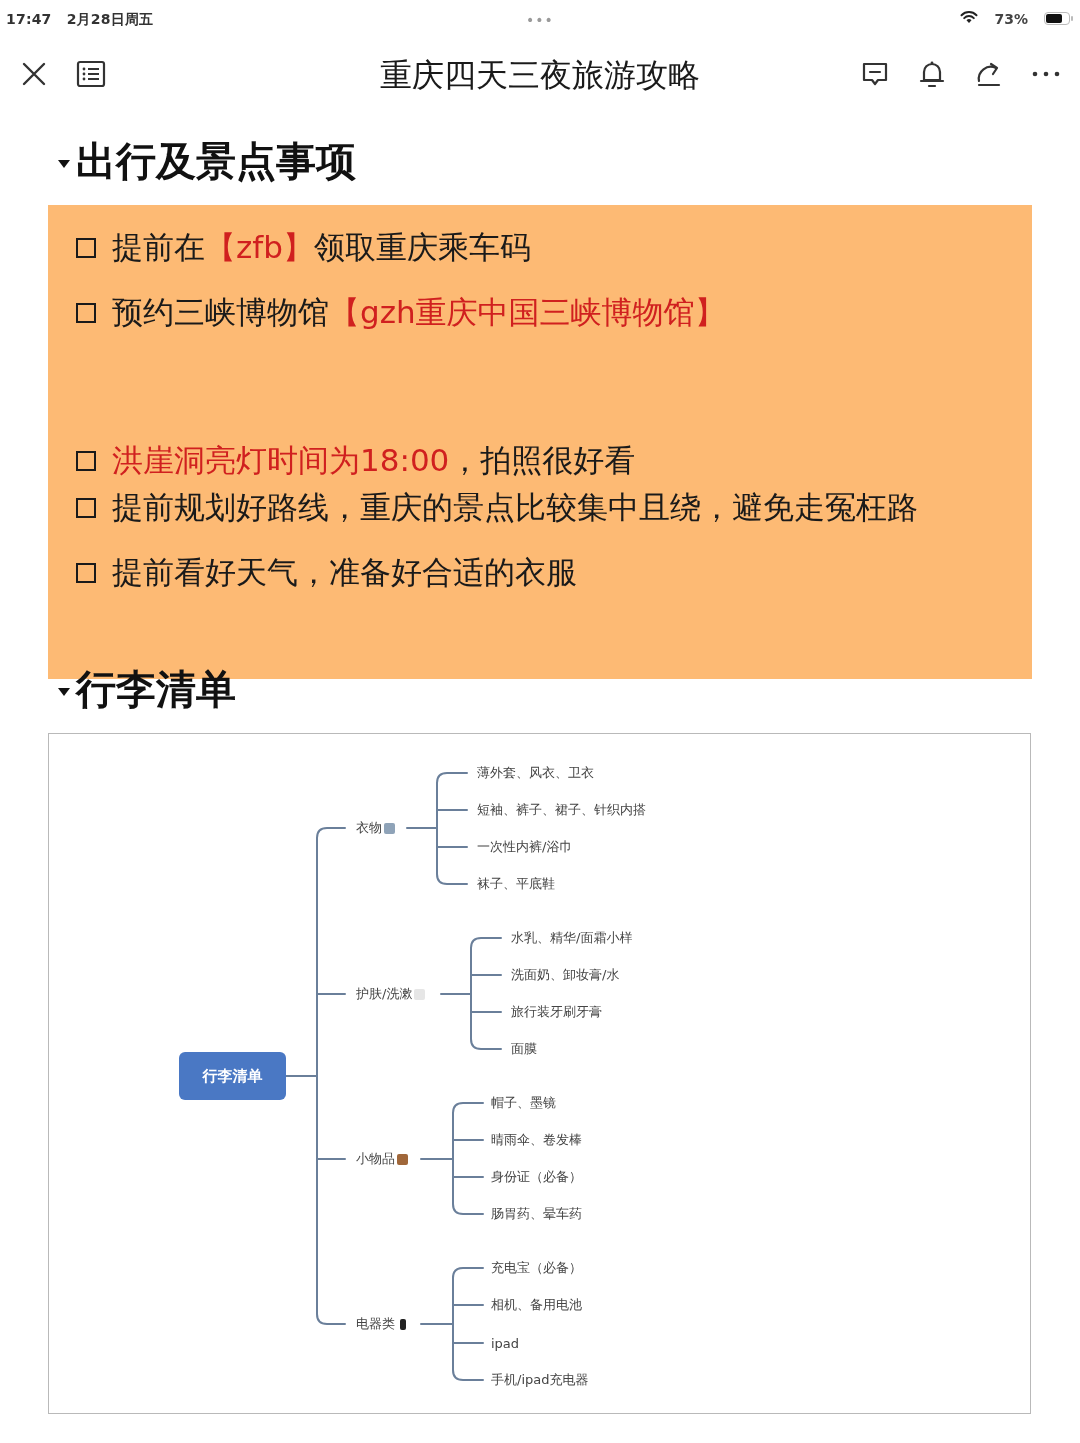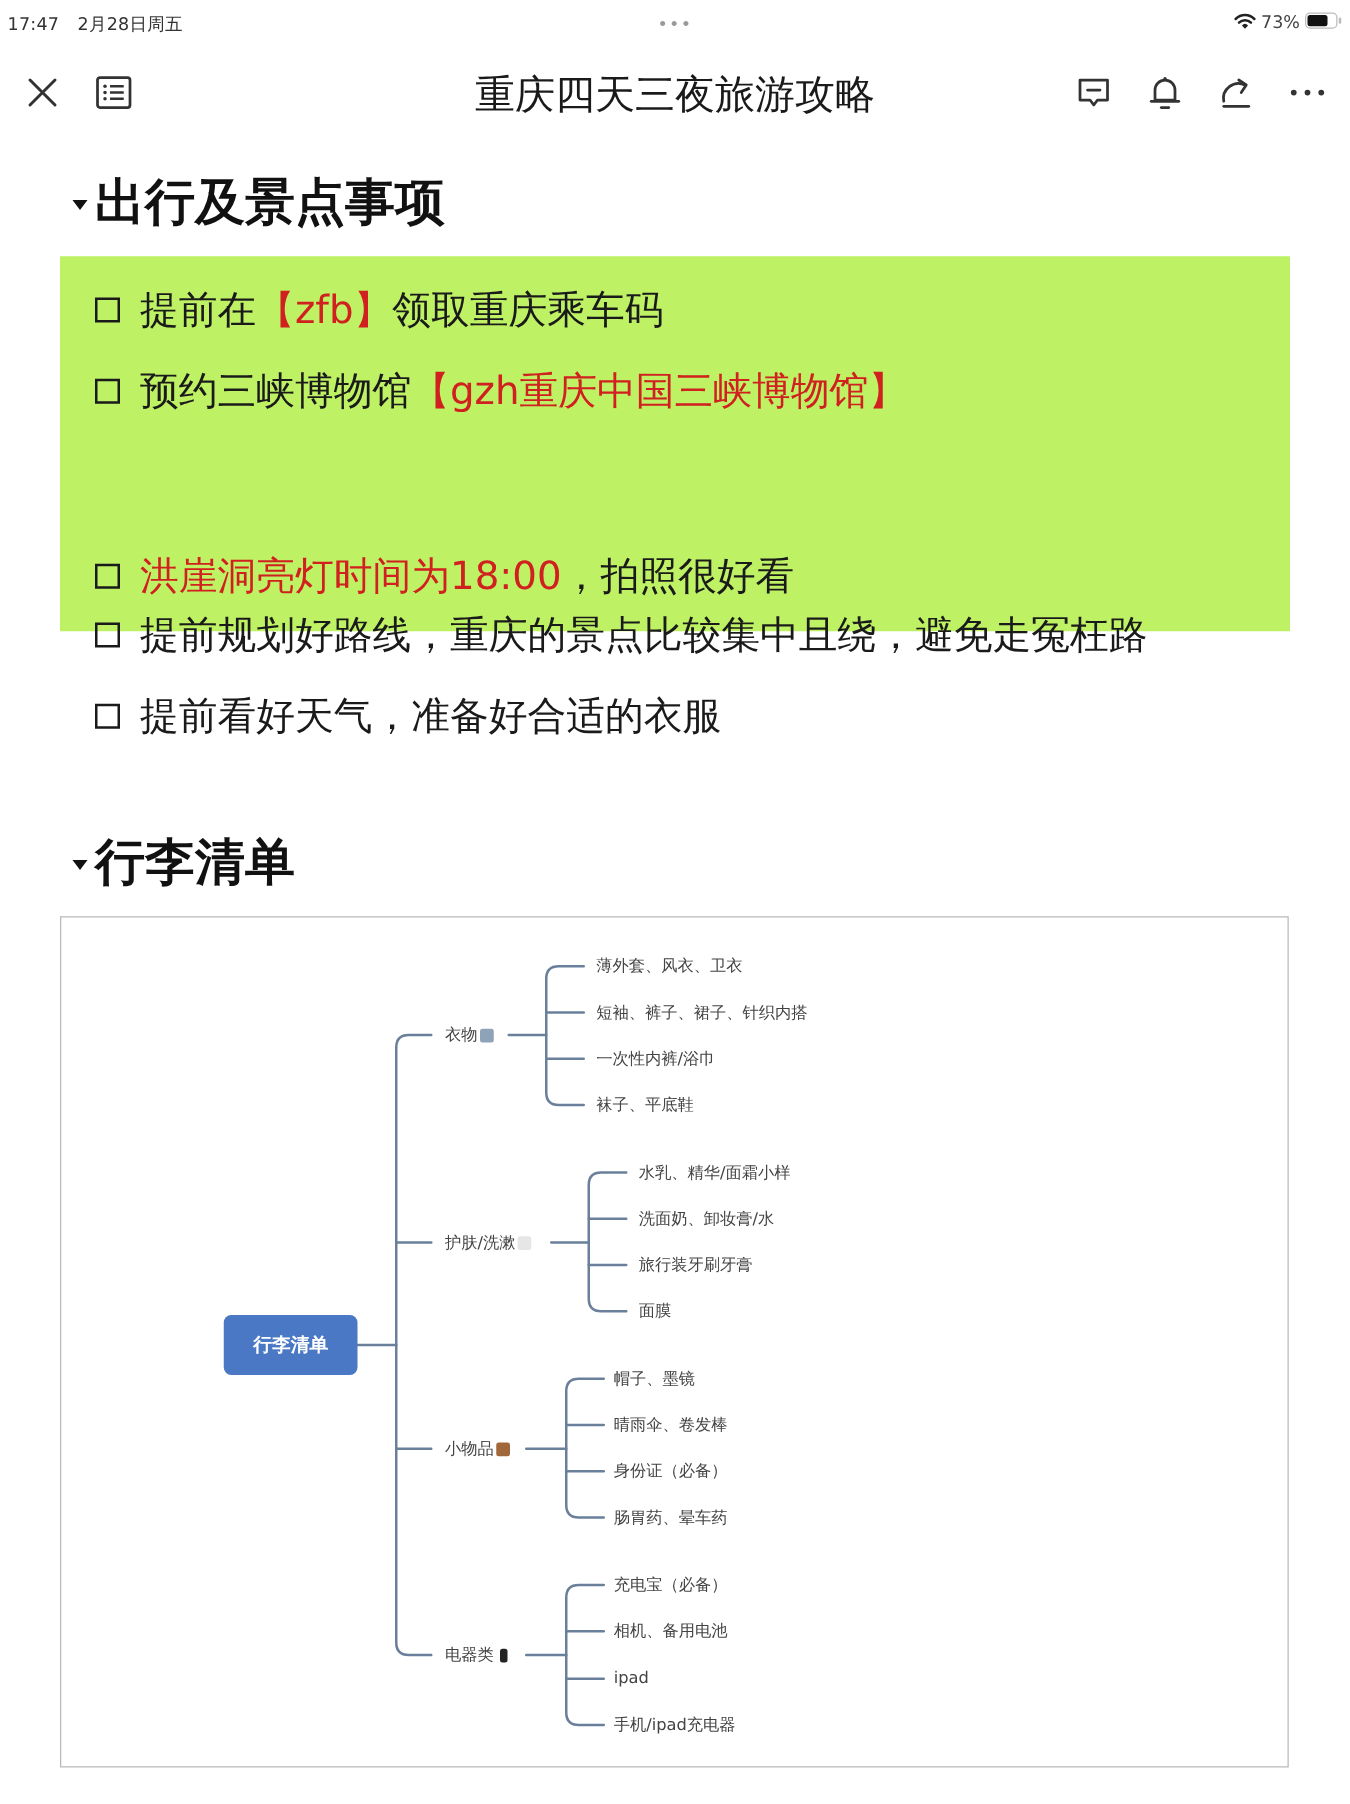--- a/index.html
+++ b/index.html
@@ -4,34 +4,34 @@
 <style>
   html, body { margin:0; padding:0; }
   body {
     width:1080px; height:1443px; position:relative; overflow:hidden;
     background:#ffffff;
     font-family:"DejaVu Sans", "Liberation Sans", sans-serif;
     color:#1a1a1a;
   }
   .abs { position:absolute; }
   
-  .status-time { left:6px; top:11px; font-size:14px; font-weight:normal; color:#333; letter-spacing:0.2px; white-space:nowrap; }
+  .status-time { left:6px; top:11px; font-size:14px; font-weight:bold; color:#333; letter-spacing:0.2px; white-space:nowrap; }
   .status-dots { left:526px; top:12px; font-size:14px; color:#9a9a9a; letter-spacing:1px; }
-  .status-right { right:10px; top:10px; display:flex; align-items:flex-start; gap:4px; font-size:14px; font-weight:normal; color:#444; }
+  .status-right { right:10px; top:10px; display:flex; align-items:center; gap:16px; font-size:14px; font-weight:bold; color:#444; }
   .battery { width:26px; height:13px; border:1.5px solid #bbb; border-radius:4px; position:relative; box-sizing:border-box; }
   .battery .fill { position:absolute; left:1px; top:1px; bottom:1px; width:68%; background:#111; border-radius:2px; }
   .battery .tip { position:absolute; right:-4px; top:3px; width:2px; height:5px; background:#bbb; border-radius:1px; }
   
   .nav-icon { top:56px; width:36px; height:36px; display:flex; align-items:center; justify-content:center; }
   .nav-title { left:0; right:0; top:54px; text-align:center; font-size:32px; color:#1a1a1a; white-space:nowrap; }
   
   .heading { left:58px; font-size:40px; font-weight:bold; color:#111; display:flex; align-items:center; white-space:nowrap; }
   .heading .tri { width:0; height:0; border-left:6px solid transparent; border-right:6px solid transparent; border-top:8px solid #111; margin-right:6px; margin-top:4px; }
   
-  .callout { left:48px; top:205px; width:984px; height:300px; background:#bef264; }
+  .callout { left:48px; top:205px; width:984px; height:474px; background:#fdba74; }
   .todo { position:absolute; left:28px; display:flex; align-items:center; font-size:31px; color:#1a1a1a; white-space:nowrap; }
   .todo .cb { width:20px; height:20px; border:2px solid #1a1a1a; box-sizing:border-box; margin-right:16px; flex:none; }
   .red { color:#d0201f; }
   
   .mm-box { left:48px; top:733px; width:983px; height:681px; border:1.5px solid #b9b9b9; box-sizing:border-box; background:#fff; }
   .mm-svg { position:absolute; left:0; top:0; }
   .root-node { left:179px; top:1052px; width:107px; height:48px; background:#4a78c4; border-radius:6px; color:#fff; font-size:15px; font-weight:bold; display:flex; align-items:center; justify-content:center; white-space:nowrap; }
   .branch-label { font-size:13px; color:#444; white-space:nowrap; transform:translateY(-50%); display:flex; align-items:center; gap:1px; }
   .leaf-label { font-size:13px; color:#444; white-space:nowrap; transform:translateY(-50%); }
   .emoji { display:inline-block; width:11px; height:11px; border-radius:2px; margin-left:1px; }

